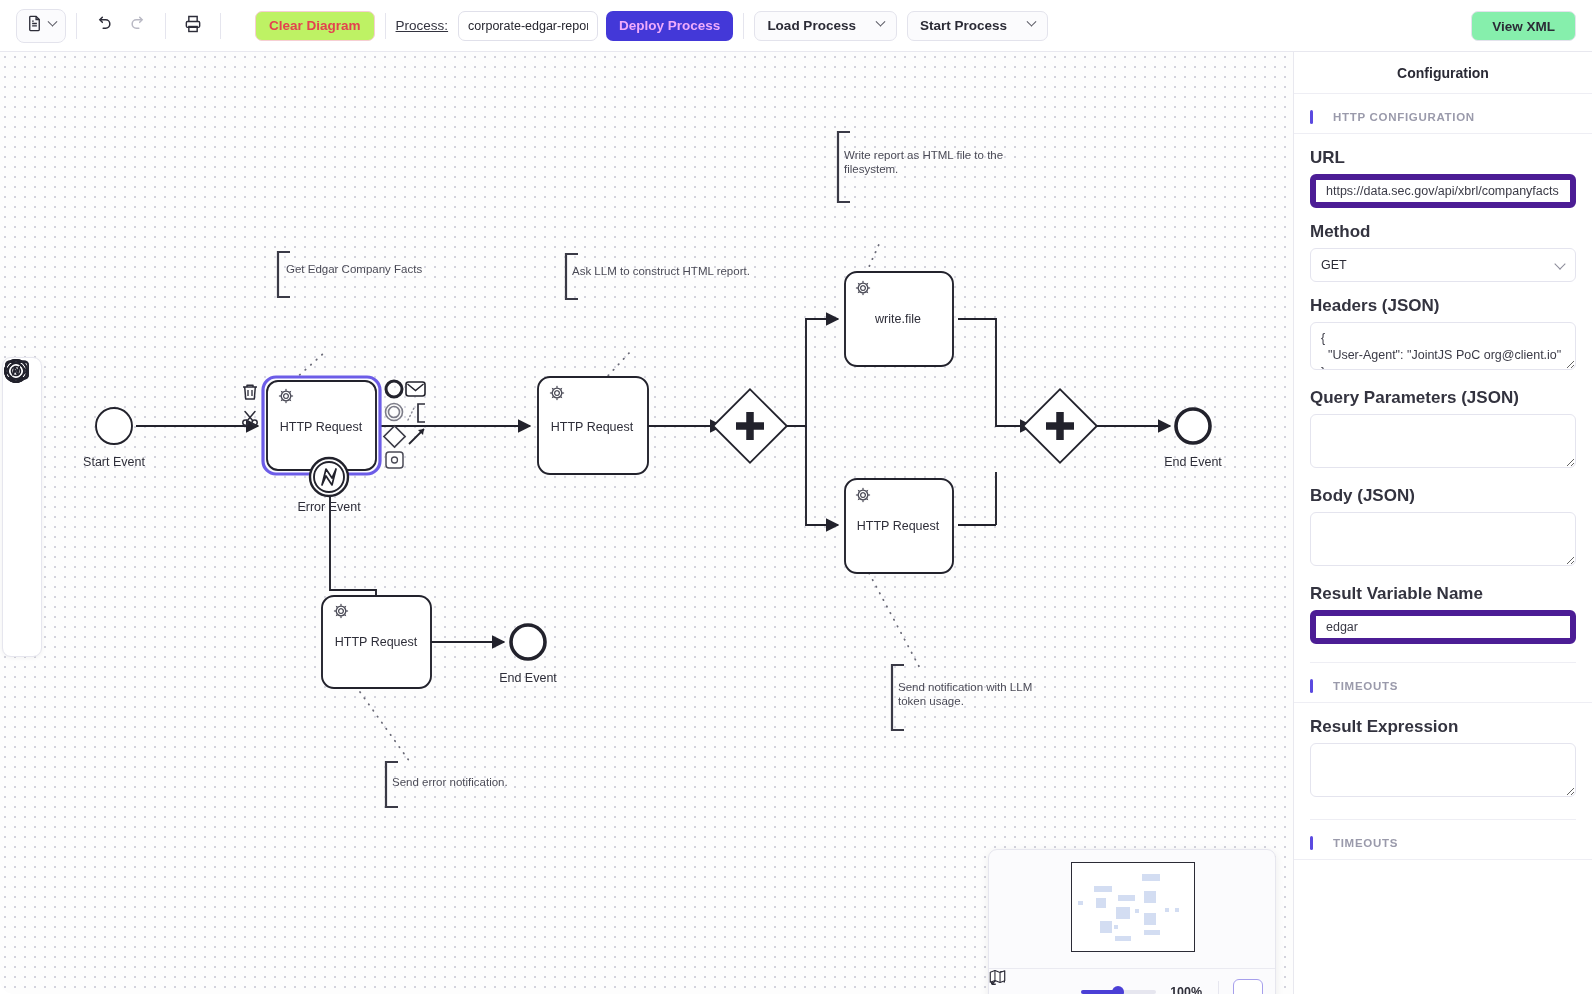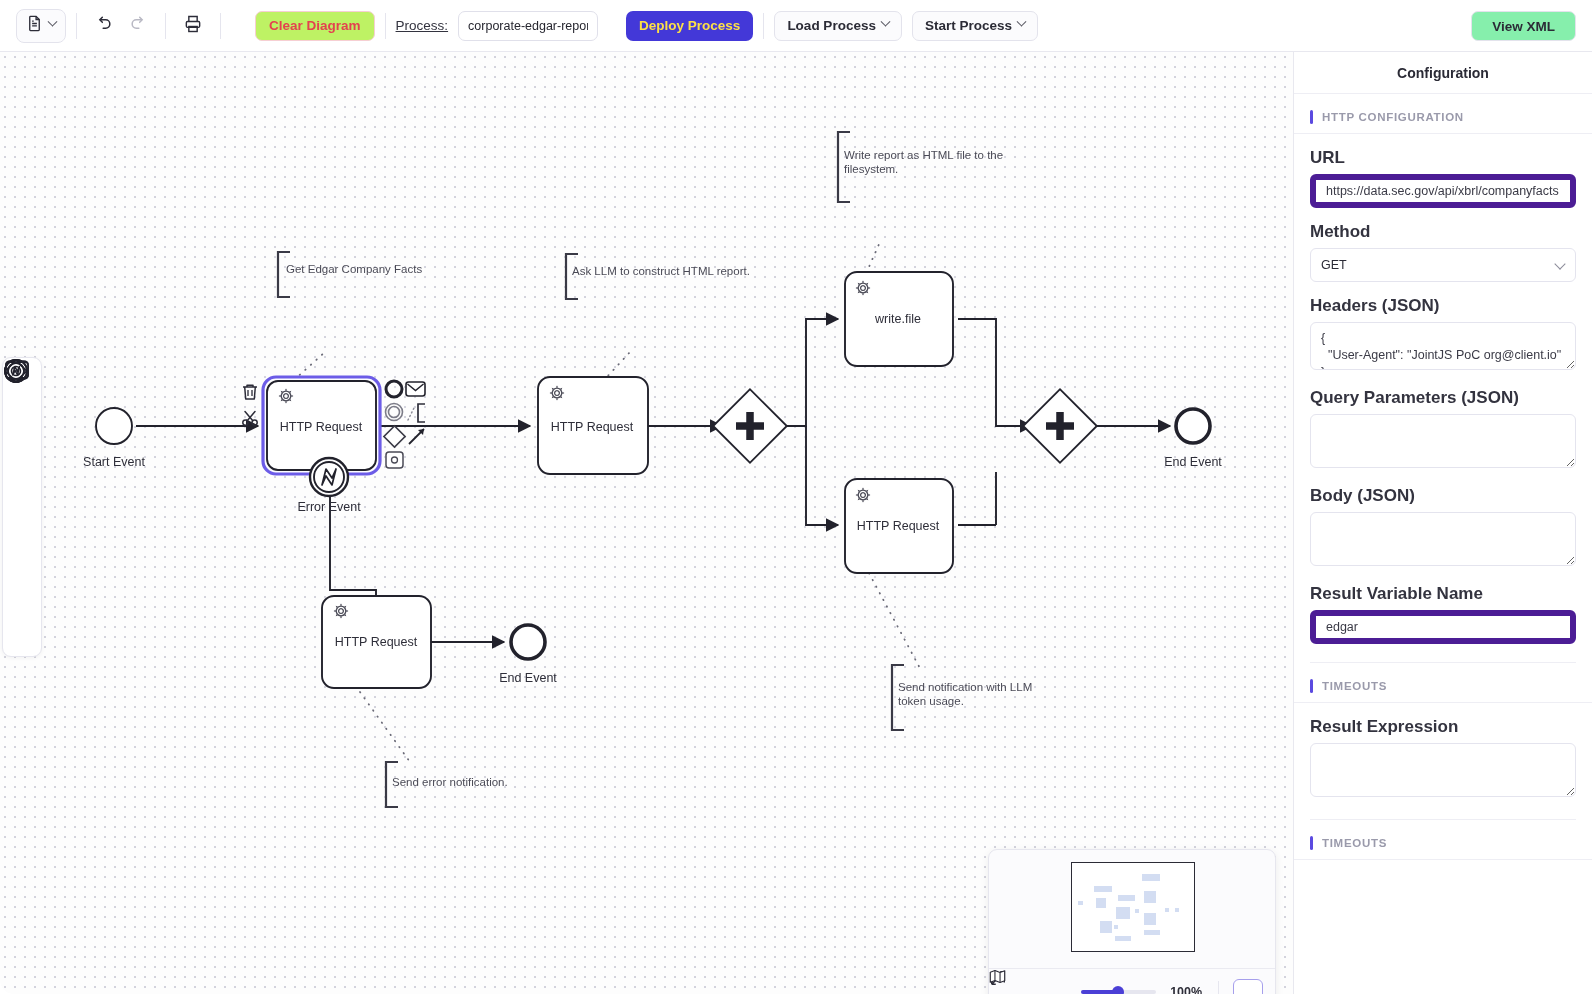--- a/index.html
+++ b/index.html
@@ -50,32 +50,32 @@
   }
   .process-label { font-size: 13.5px; color: #33333f; margin: 0 10px 0 0; text-decoration: underline; }
   .process-input {
     width: 140px; height: 30px;
     border: 1px solid #e0e0ea; border-radius: 7px;
     background: #fff; font-size: 12.5px; color: #26262f;
     padding: 0 9px; outline: none;
     font-family: "Liberation Sans", sans-serif;
   }
   .deploy-btn {
-    height: 30px; padding: 0 13px; margin-left: 28px;
+    height: 30px; padding: 0 13px; margin-left: 8px;
     border: none; border-radius: 7px;
-    background: #4338d8; color: #fde047;
+    background: #4338d8; color: #f0abfc;
     font-size: 13.5px; font-weight: 700; cursor: pointer;
     display:flex; align-items:center;
   }
   .ghost-btn {
     height: 30px; padding: 0 12px;
     border: 1px solid #e3e3ec; border-radius: 7px;
     background: #fbfbfd; color: #2b2b36;
     font-size: 13.5px; font-weight: 600; cursor: pointer;
-    display: flex; align-items: center; gap: 6px;
+    display: flex; align-items: center; gap: 21px;
   }
   .view-xml {
     position: absolute; right: 16px; top: 11px;
     height: 30px; padding: 0 20px;
     border: 1px solid #e3e3ec; border-radius: 7px;
     background: #86efac; color: #2b2b36;
     font-size: 13.5px; font-weight: 600; cursor: pointer;
     display:flex; align-items:center;
   }
   .caret { display:inline-block; width:9px; height:9px;
@@ -113,21 +113,21 @@
     width: 298px; height: 942px;
     background: #ffffff;
     overflow: hidden;
   }
   .config-title {
     height: 42px; display:flex; align-items:center; justify-content:center;
     font-size: 14px; font-weight: 700; color: #2a2a35;
     border-bottom: 1px solid #eeeef4;
   }
   .sec-head {
-    display: flex; align-items: center; gap: 9px;
+    display: flex; align-items: center; gap: 20px;
     padding: 16px 0 9px 16px;
     border-bottom: 1px solid #eeeef4;
   }
   .sec-bar { width: 3px; height: 14px; background: #5b4ae0; border-radius: 2px; }
   .sec-label { font-size: 11.5px; letter-spacing: 0.7px; color: #9a9aab; font-weight: 600; }
   .field { padding: 14px 16px 0 16px; }
   .field-label { font-size: 17px; font-weight: 700; color: #33333f; margin-bottom: 6px; }
   .field-input {
     width: 100%; height: 34px;
     border: 6px solid #4c1d95; border-radius: 6px;

